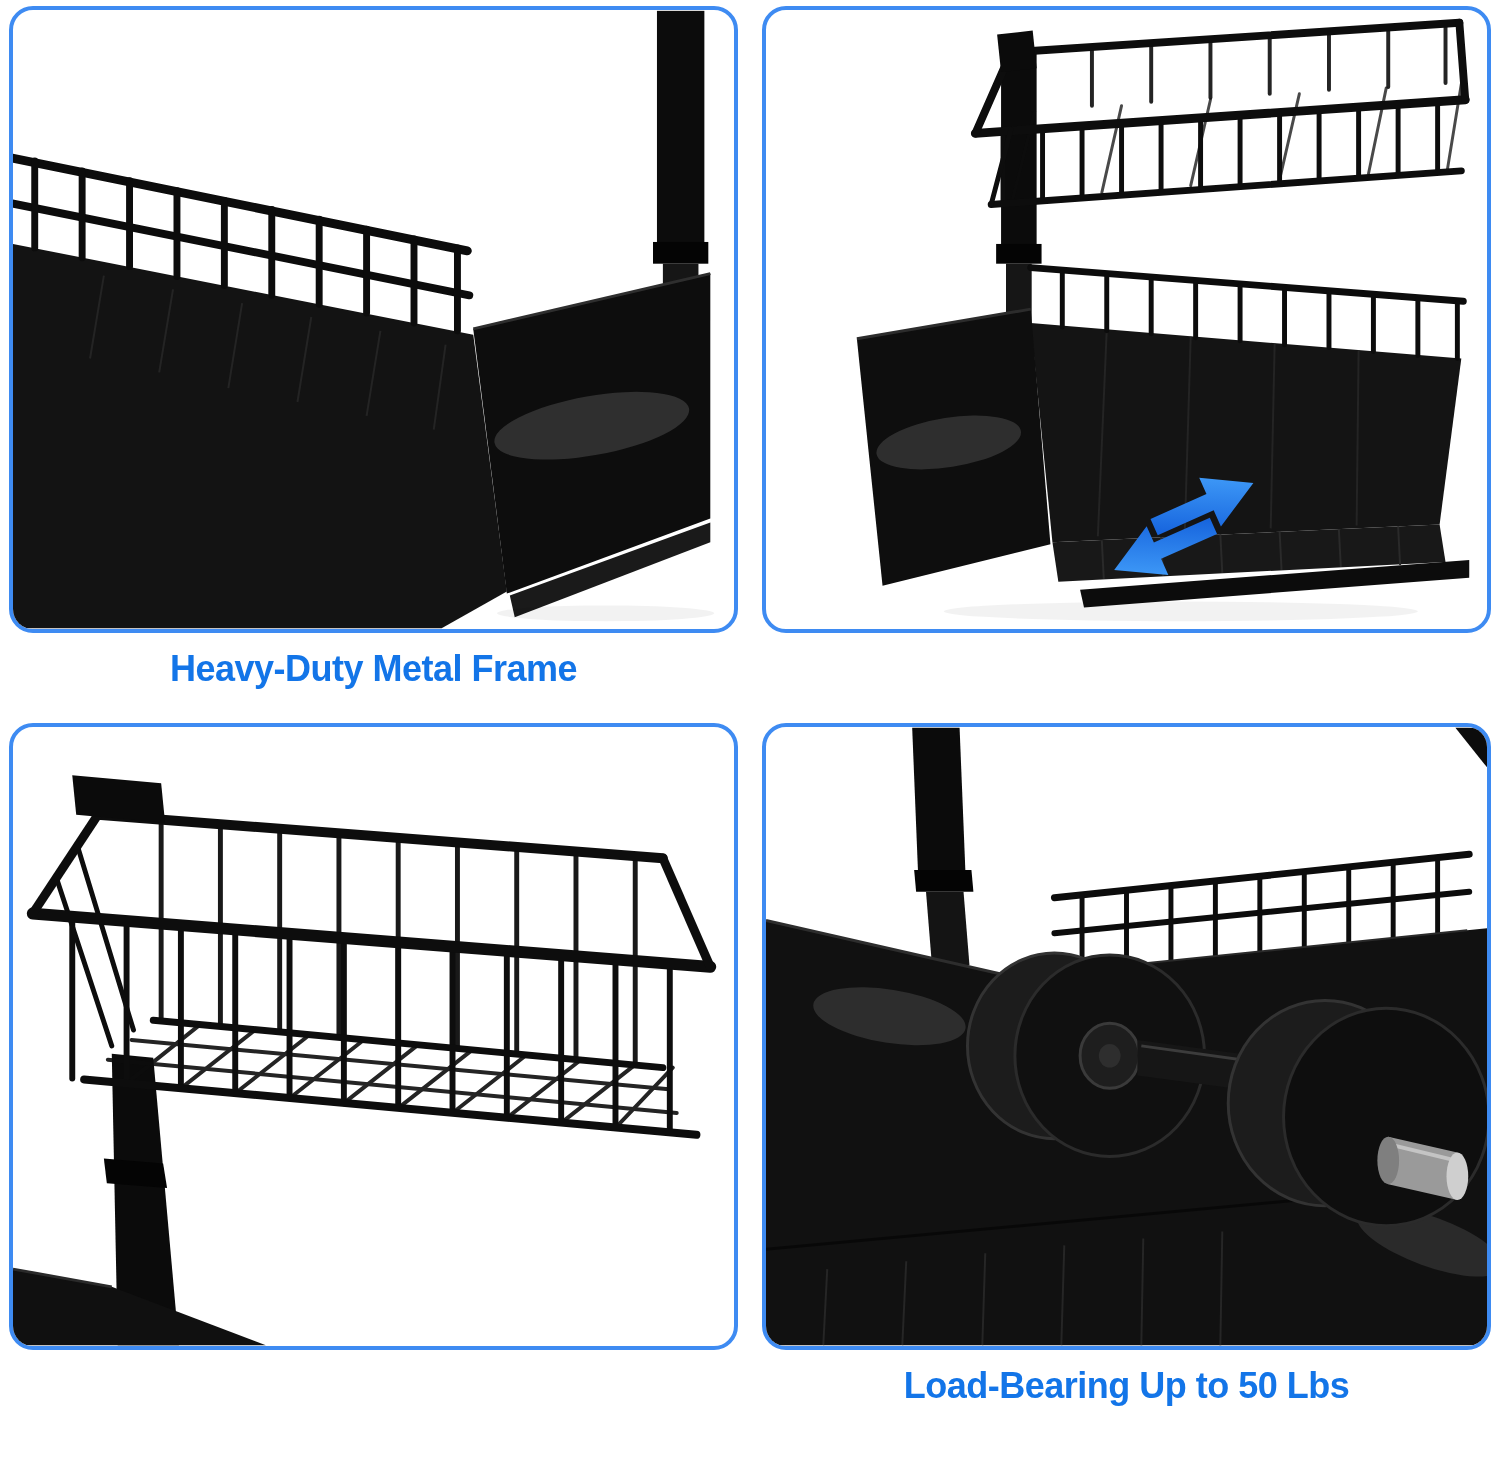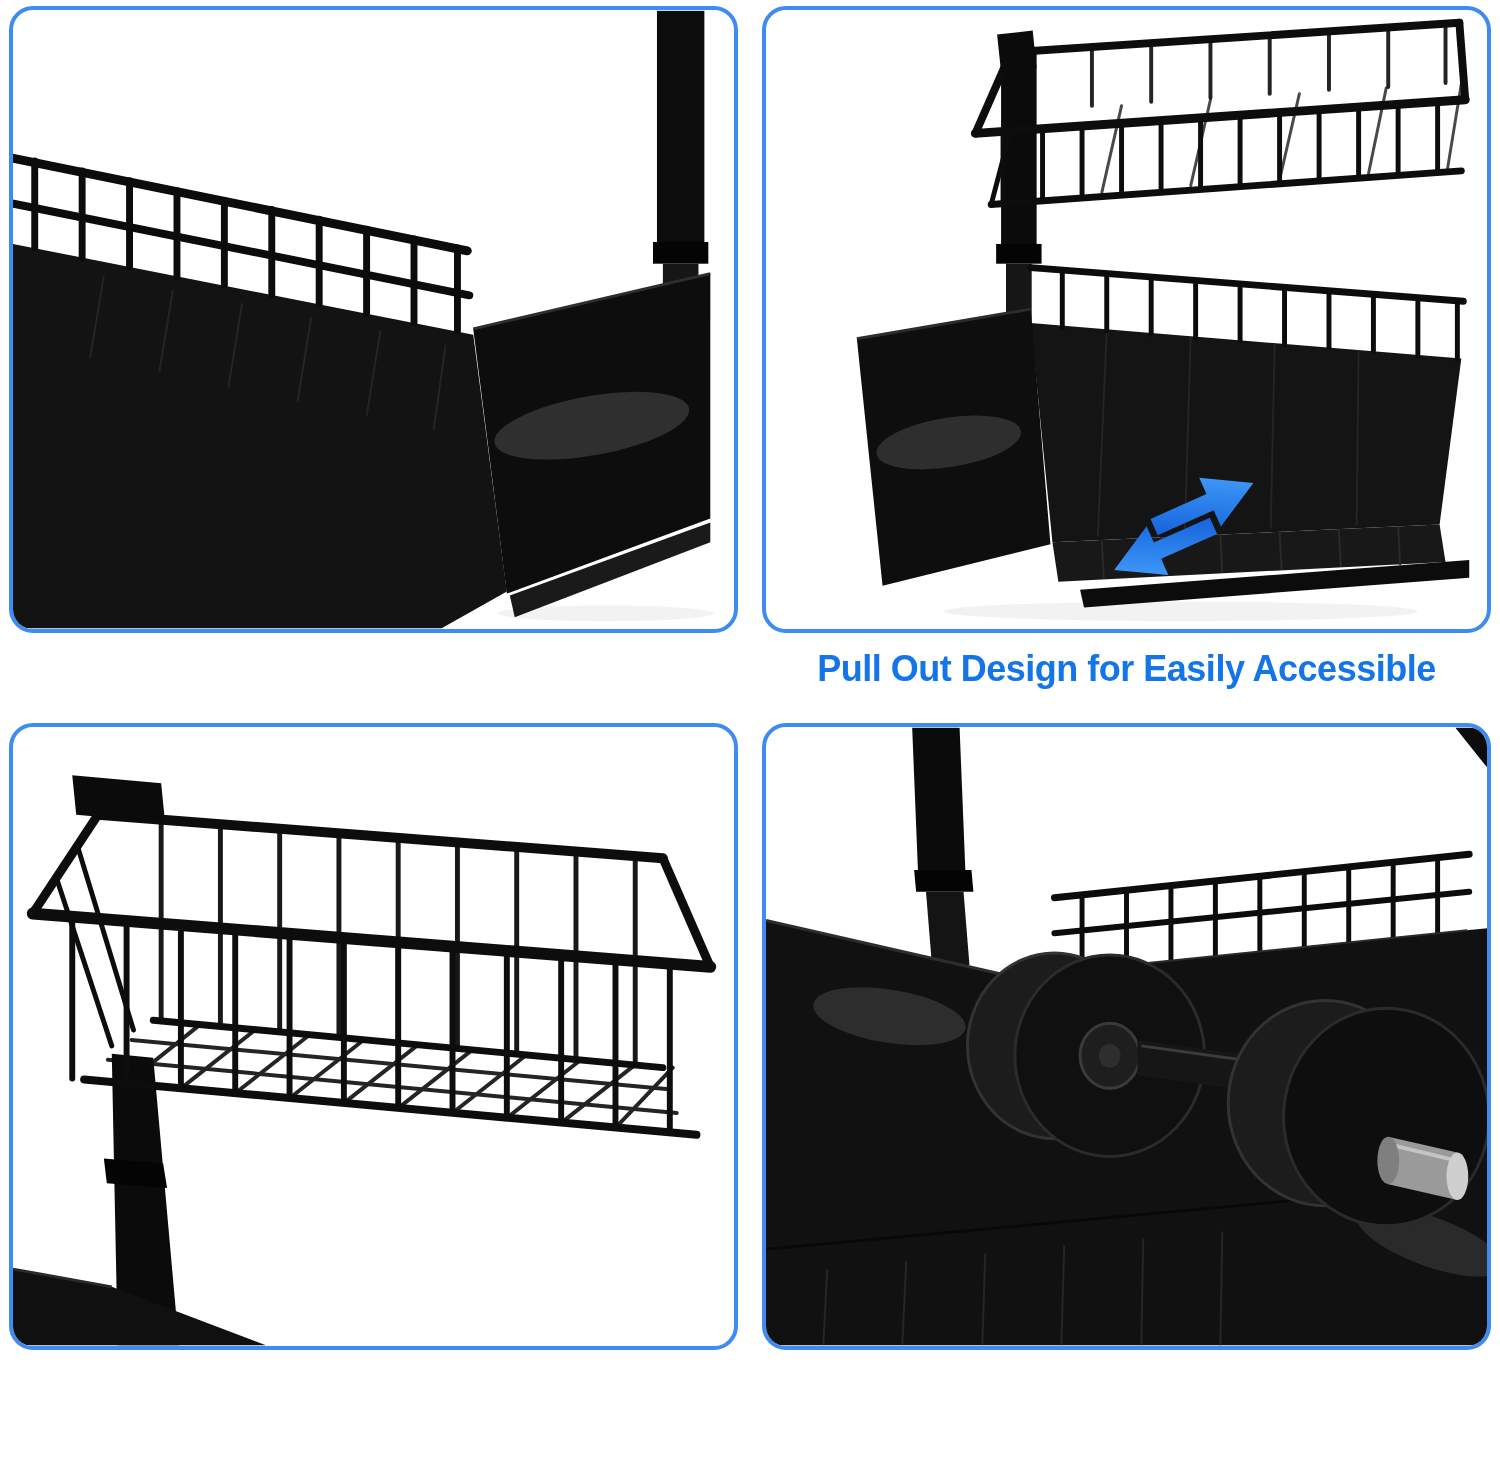--- a/index.html
+++ b/index.html
@@ -79,20 +79,21 @@
 
         <g>
           <polygon points="466,322 706,266 706,514 500,590" fill="#0d0d0d"></polygon>
           <line x1="466" y1="322" x2="706" y2="266" stroke="#2e2e2e" stroke-width="3"></line>
           <ellipse cx="586" cy="420" rx="100" ry="30" fill="#2f2f2f" transform="rotate(-10 586 420)"></ellipse>
         </g>
         <polygon points="503,592 706,518 706,538 508,614" fill="#1a1a1a"></polygon>
         <ellipse cx="600" cy="610" rx="110" ry="8" fill="#000000" opacity="0.05"></ellipse>
       </svg>
     </div>
+    <figcaption class="one-line">Heavy-Duty Metal Frame</figcaption>
   </figure>
 
   <figure class="card">
     <div class="photo">
       <svg viewBox="0 0 730 625">
         <defs>
           <linearGradient id="arrowGrad" x1="0" y1="1" x2="1" y2="0">
             <stop offset="0" stop-color="#0B55D6"></stop>
             <stop offset="1" stop-color="#4AA9FF"></stop>
           </linearGradient>
@@ -184,21 +185,20 @@
           <ellipse cx="185" cy="437" rx="74" ry="25" fill="#2e2e2e" transform="rotate(-9 185 437)"></ellipse>
           <polygon points="318,586 712,556 712,574 322,604" fill="#0c0c0c"></polygon>
         </g>
 
         <g>
           <path d="M0,18 L62,18 L62,0 L110,27 L62,54 L62,36 L0,36 Z" transform="translate(382,498) rotate(-24)" fill="url(#arrowGrad)"></path>
           <path d="M0,18 L62,18 L62,0 L110,27 L62,54 L62,36 L0,36 Z" transform="translate(464,546) rotate(156)" fill="url(#arrowGrad)"></path>
         </g>
       </svg>
     </div>
-    <figcaption class="one-line">Pull Out Design for Easily Accessible</figcaption>
   </figure>
 
   <figure class="card">
     <div class="photo">
       <svg viewBox="0 0 730 625">
 
         <g>
           <polygon points="100,330 142,334 168,625 106,625" fill="#0b0b0b"></polygon>
           <polygon points="92,436 152,441 156,466 95,461" fill="#040404"></polygon>
         </g>
@@ -319,15 +319,16 @@
           <ellipse cx="628" cy="394" rx="104" ry="110" fill="#0e0e0e" stroke="#2b2b2b" stroke-width="3"></ellipse>
           <g>
             <polygon points="630,414 700,430 700,478 630,462" fill="#9a9a9a"></polygon>
             <line x1="632" y1="422" x2="698" y2="438" stroke="#c4c4c4" stroke-width="4"></line>
             <ellipse cx="700" cy="454" rx="11" ry="24" fill="#cfcfcf"></ellipse>
             <ellipse cx="630" cy="438" rx="11" ry="24" fill="#7f7f7f"></ellipse>
           </g>
         </g>
       </svg>
     </div>
+    <figcaption class="one-line">Load-Bearing Up to 50 Lbs</figcaption>
   </figure>
 
 </main>
 
 </body></html>

